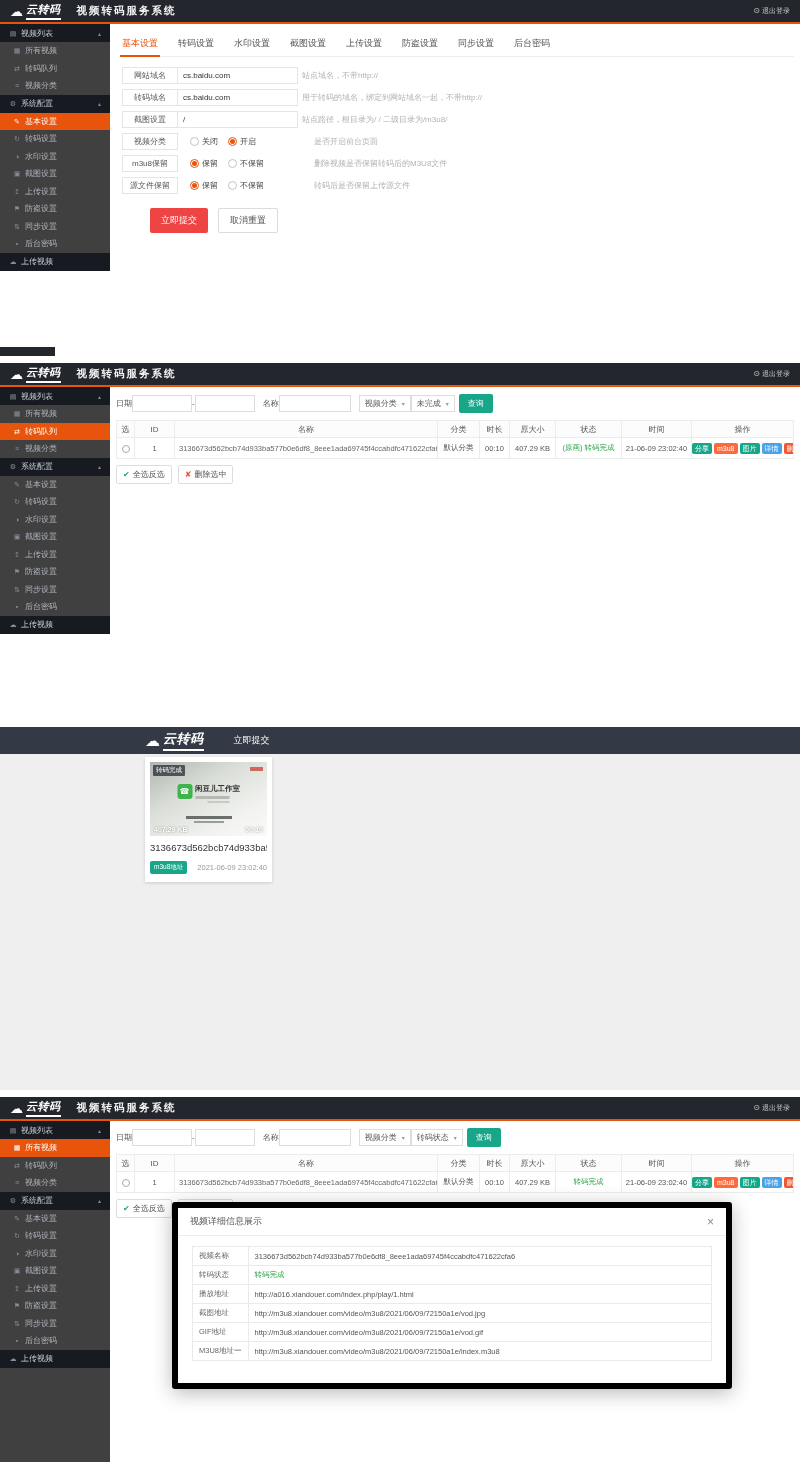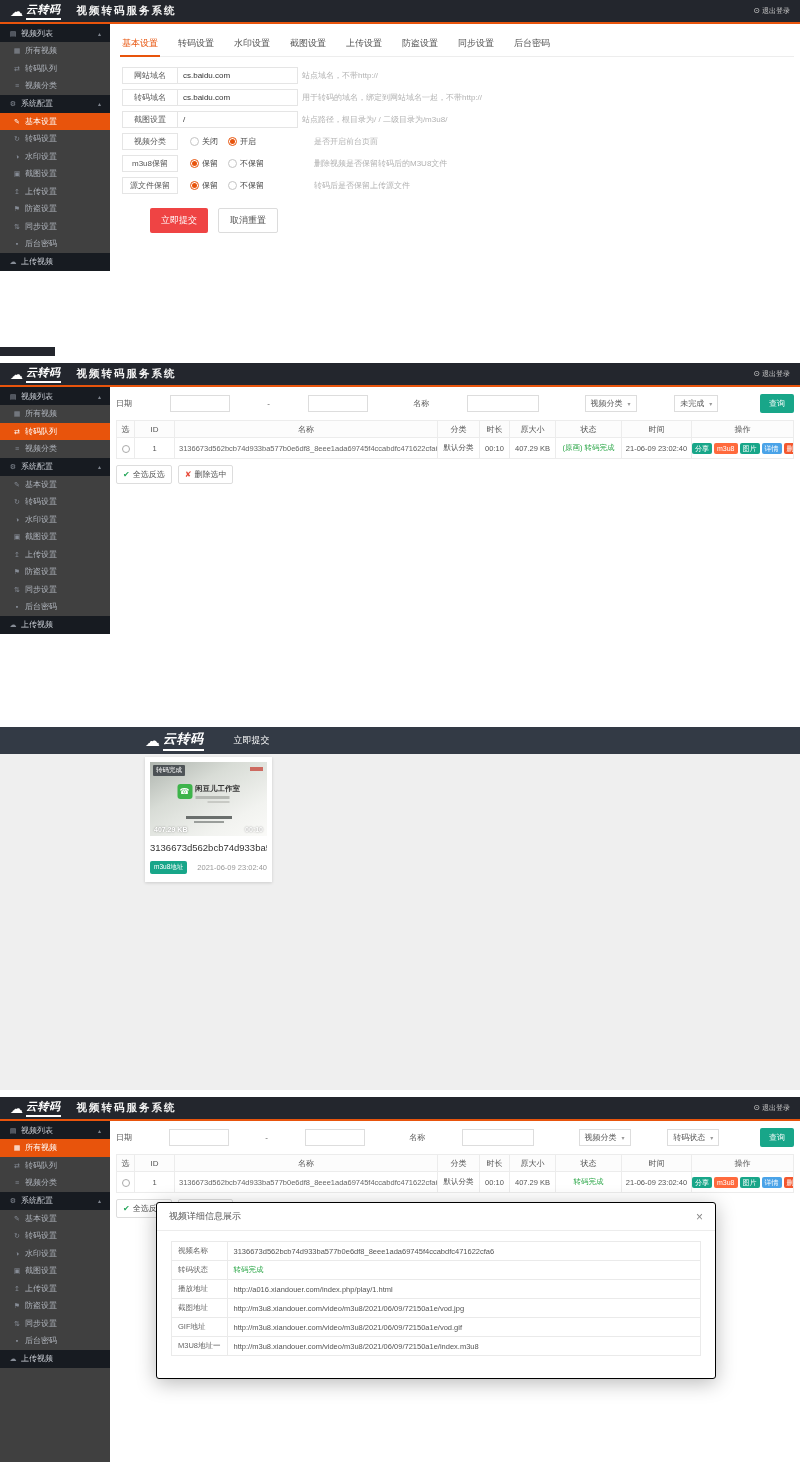--- a/index.html
+++ b/index.html
@@ -48,21 +48,21 @@
   .radio.on{border-color:#e8540c}
   .rdot{width:5px;height:5px;border-radius:50%}
   .radio.on .rdot{background:#e8540c}
   .rlbl{font-size:8px;color:#444;margin:0 10px 0 3px;white-space:nowrap}
   .hint{font-size:8px;color:#b2b2b2;margin-left:4px;white-space:nowrap}
   .form-actions{margin:14px 0 0 34px;display:flex;gap:10px}
   .btn-primary{background:#ef4444;color:#fff;border:none;font-size:9px;padding:5px 11px;border-radius:2px;cursor:pointer}
   .btn-plain{background:#fff;color:#555;border:1px solid #dcdcdc;font-size:9px;padding:5px 11px;border-radius:2px;cursor:pointer}
 
   
-  .filter{display:flex;align-items:center;justify-content:space-between;gap:0;margin-top:7px;font-size:8px;color:#555}
+  .filter{display:flex;align-items:center;justify-content:flex-start;gap:0;margin-top:7px;font-size:8px;color:#555}
   .flt-inp{height:17px;border:1px solid #ddd;font-size:8px;padding:0 4px;outline:none}
   .flt-inp.date{width:60px}
   .flt-inp.name{width:72px}
   .flt-sel{height:17px;border:1px solid #ddd;display:inline-flex;align-items:center;gap:5px;padding:0 5px;background:#fff;color:#555;cursor:pointer;white-space:nowrap}
   .flt-sel i{font-style:normal;font-size:6px;color:#999}
   .flt-btn{background:#18a689;color:#fff;border:none;font-size:8px;padding:4px 9px;border-radius:2px;margin-left:4px;cursor:pointer}
 
   
   .vtable{width:100%;border-collapse:collapse;margin-top:7px;font-size:8px;table-layout:fixed}
   .vtable th{border:1px solid #ececec;height:17px;font-weight:normal;color:#555;background:#fcfcfc;font-size:8px}
@@ -108,21 +108,21 @@
   .thumb-line.short{width:30px;height:2px;background:#9a9e9b}
   .thumb-size{position:absolute;bottom:3px;left:4px;color:#fff;font-size:7px;font-weight:bold;text-shadow:0 0 2px rgba(0,0,0,.45)}
   .thumb-dur{position:absolute;bottom:3px;right:4px;color:#fff;font-size:7px;font-weight:bold;text-shadow:0 0 2px rgba(0,0,0,.45)}
   .vtitle{margin-top:6px;font-size:9.5px;color:#333;white-space:nowrap;overflow:hidden}
   .vfoot{margin-top:8px;display:flex;align-items:center;justify-content:space-between}
   .m3u8-btn{background:#18a689;color:#fff;font-size:6.5px;padding:2px 4px;border-radius:2px;border:none;cursor:pointer}
   .vdate{font-size:7.5px;color:#999}
   .front-footer{position:absolute;left:0;top:265px;width:100%;height:27px;background:#333a45;display:flex;align-items:center;justify-content:center;color:#c9ccd2;font-size:7.5px}
 
   
-  .modal{position:absolute;left:156px;top:112px;width:560px;background:#fff;border:1px solid #000000;border-radius:3px;box-shadow:0 4px 20px rgba(0,0,0,.28);z-index:9}
+  .modal{position:absolute;left:172px;top:112px;width:560px;background:#fff;border:6px solid #000000;border-radius:3px;box-shadow:0 4px 20px rgba(0,0,0,.28);z-index:9}
   .modal-head{display:flex;align-items:center;justify-content:space-between;padding:7px 12px;border-bottom:1px solid #ececec;font-size:9px;color:#555}
   .modal-close{font-size:12px;color:#888;cursor:pointer;line-height:1}
   .modal-body{padding:10px 14px 22px}
   .mtable{width:100%;border-collapse:collapse;font-size:7.5px}
   .mtable td{border:1px solid #eaeaea;padding:4px 6px;color:#555;word-break:break-all}
   .mtable .mlabel{width:52px;color:#666;white-space:nowrap}
   .mtable .green{color:#28a545}
 </style>
 </head>
 <body>

